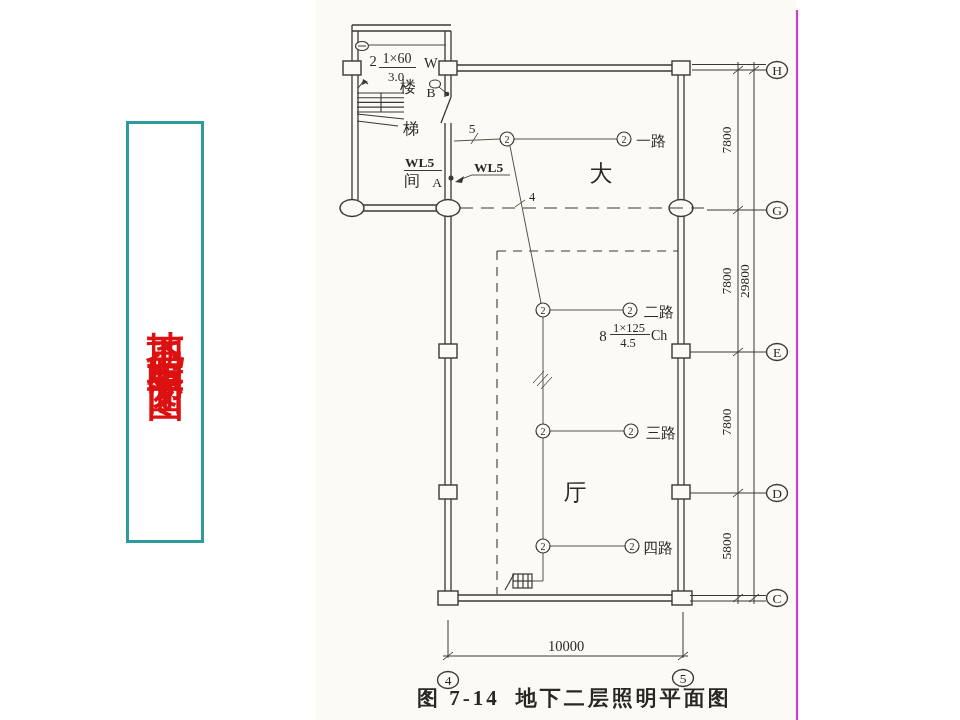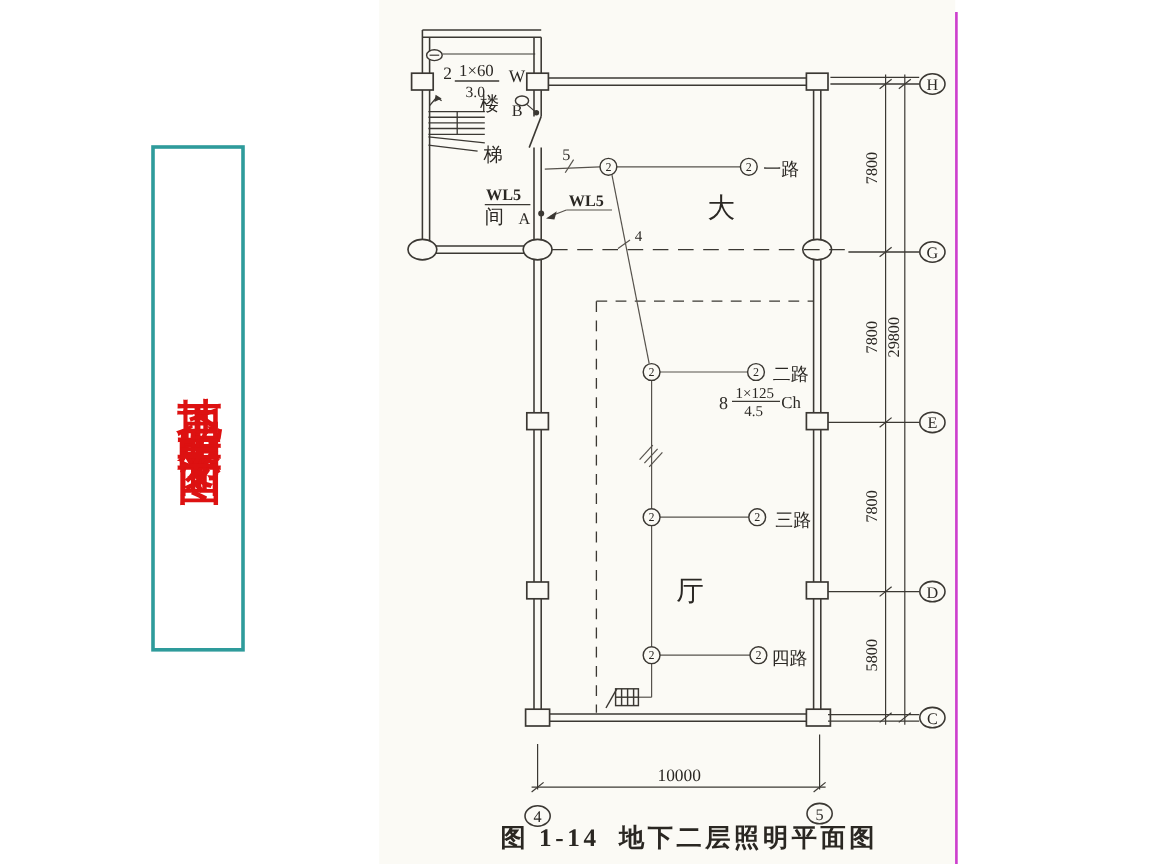--- a/index.html
+++ b/index.html
@@ -231,15 +231,15 @@
       <text x="643" y="553" font-size="15">四路</text>
       <text x="603" y="341" font-size="15" text-anchor="middle">8</text>
       <text x="629" y="332" font-size="12.5" text-anchor="middle">1×125</text>
       <line x1="610" y1="334.5" x2="650" y2="334.5" stroke="#3b3833" stroke-width="1.1"></line>
       <text x="628" y="347" font-size="12.5" text-anchor="middle">4.5</text>
       <text x="651" y="340" font-size="14">Ch</text>
     </g>
   </svg>
 
   <div class="caption">
-    <span>图 1-14</span><span class="cap-title">地下二层照明平面图</span>
+    <span>图 7-14</span><span class="cap-title">地下二层照明平面图</span>
   </div>
 </div>
 
 </body></html>

